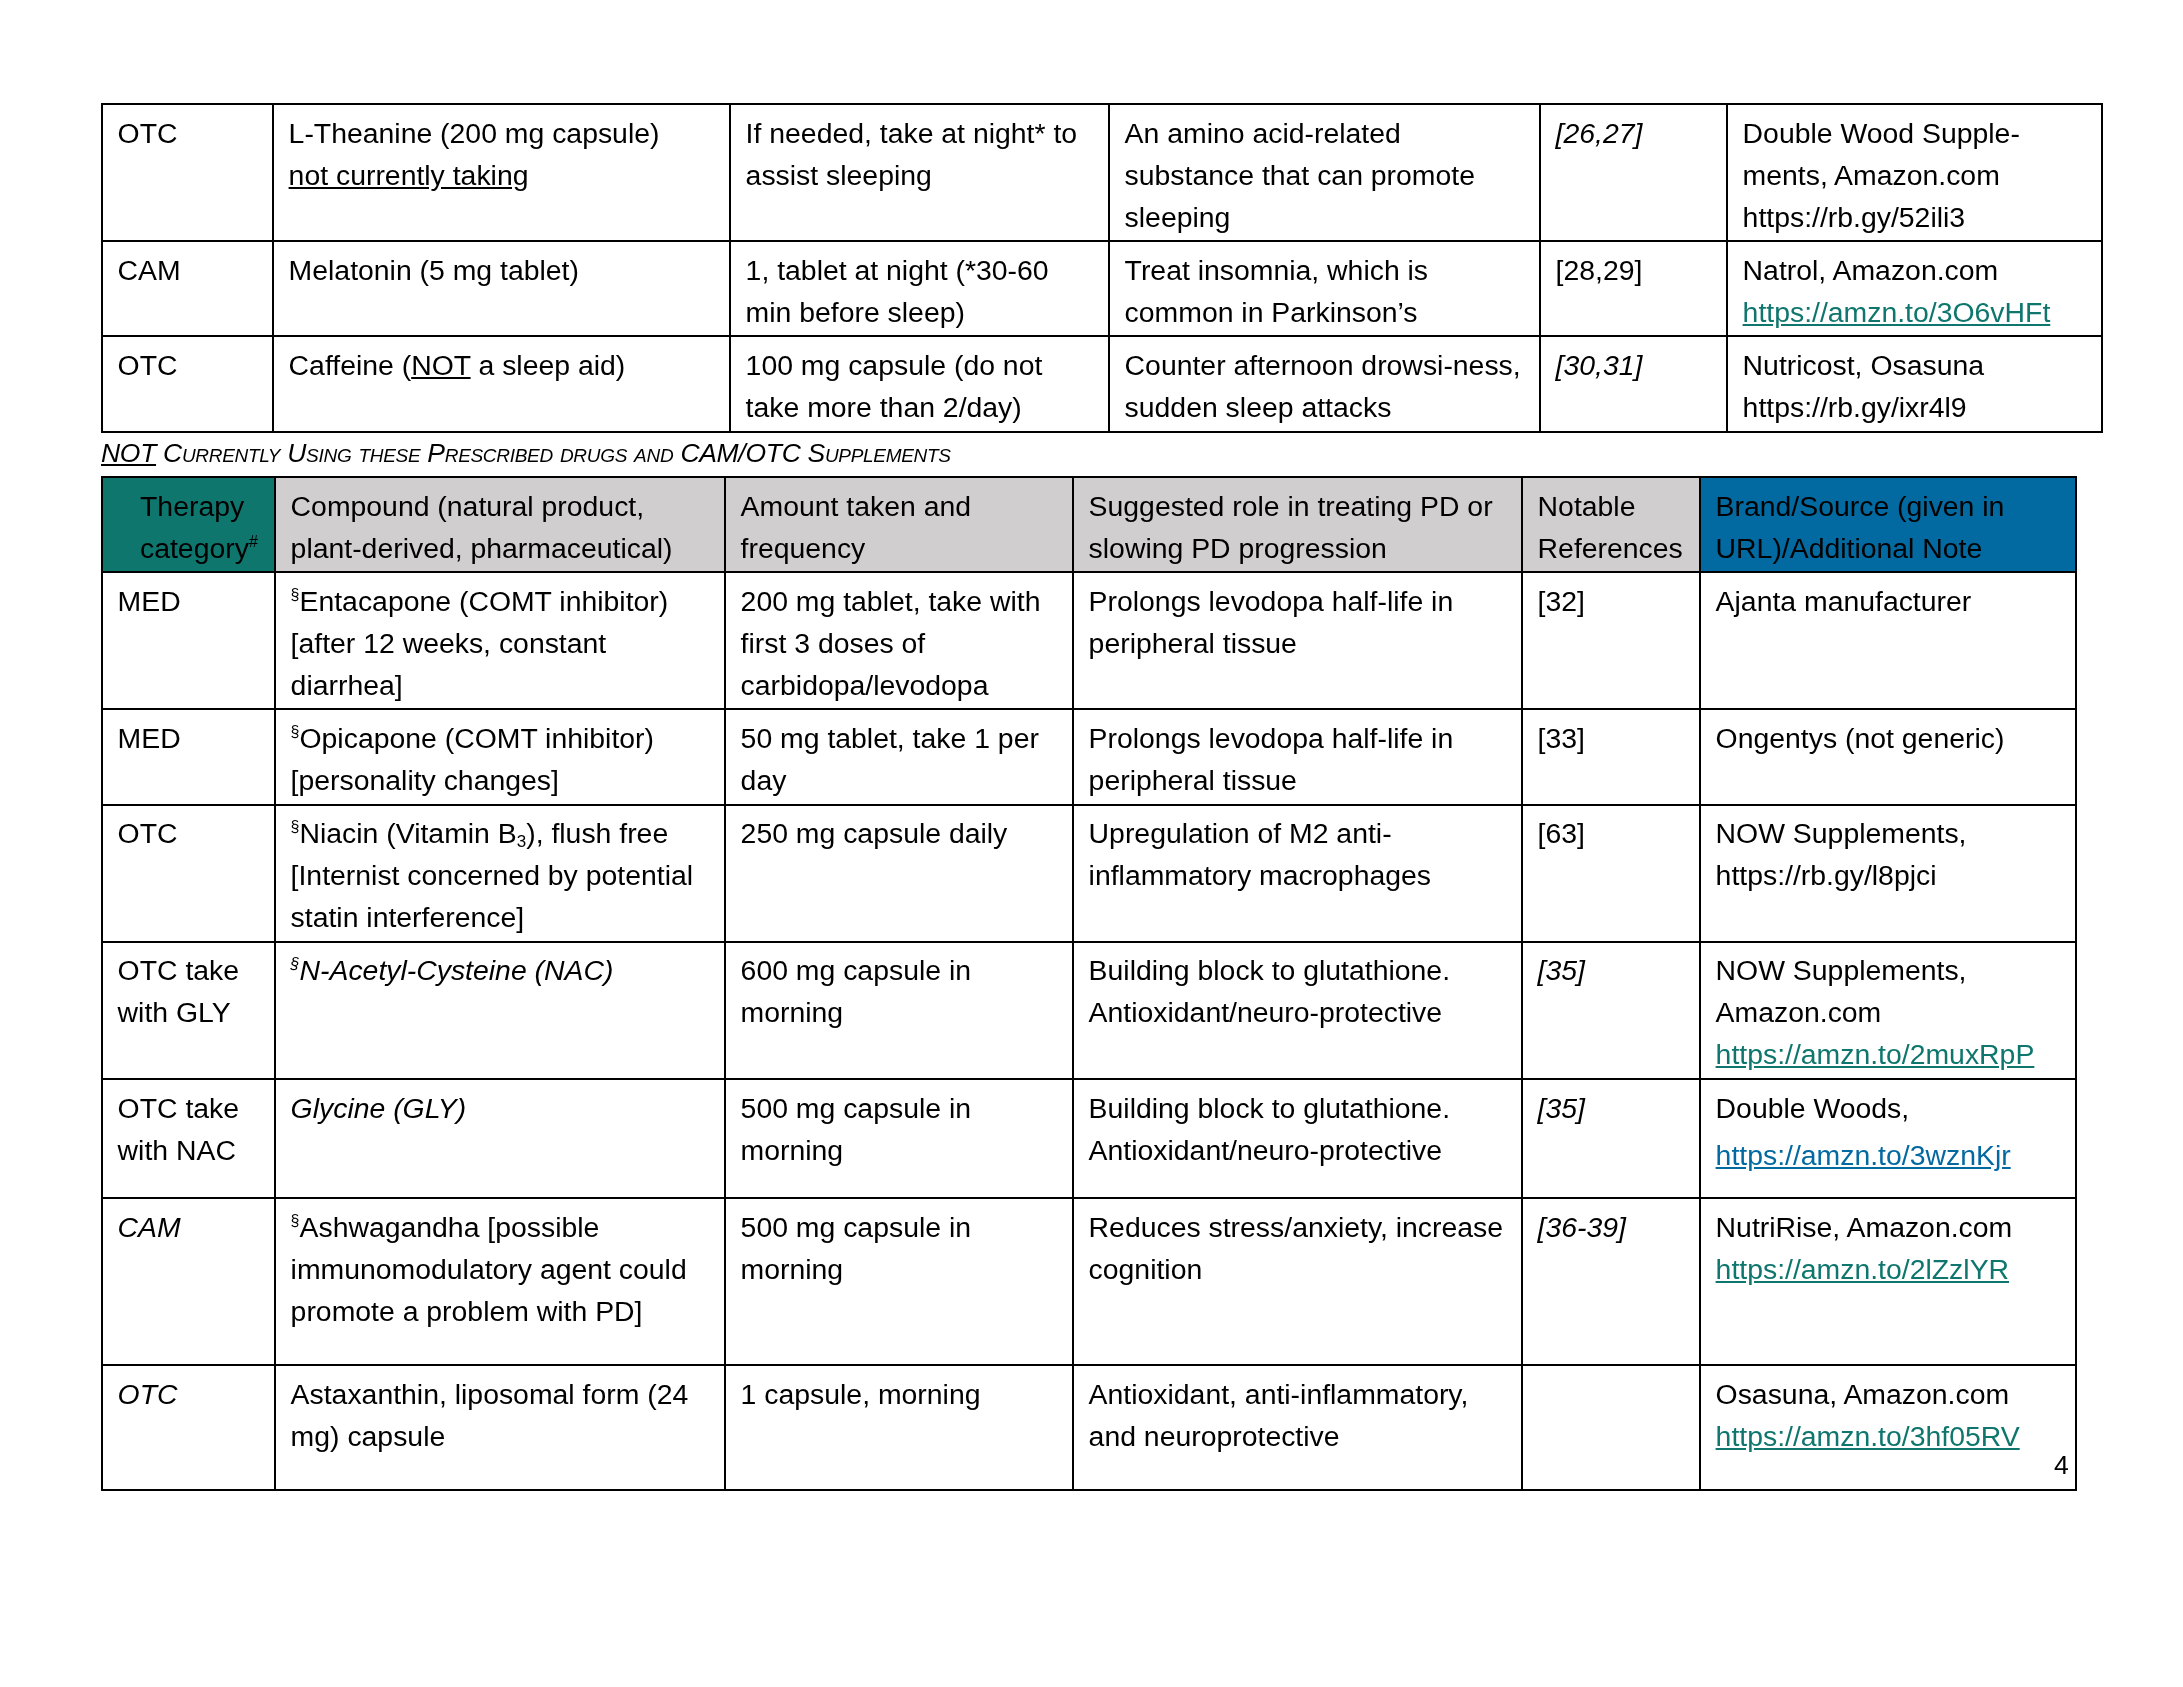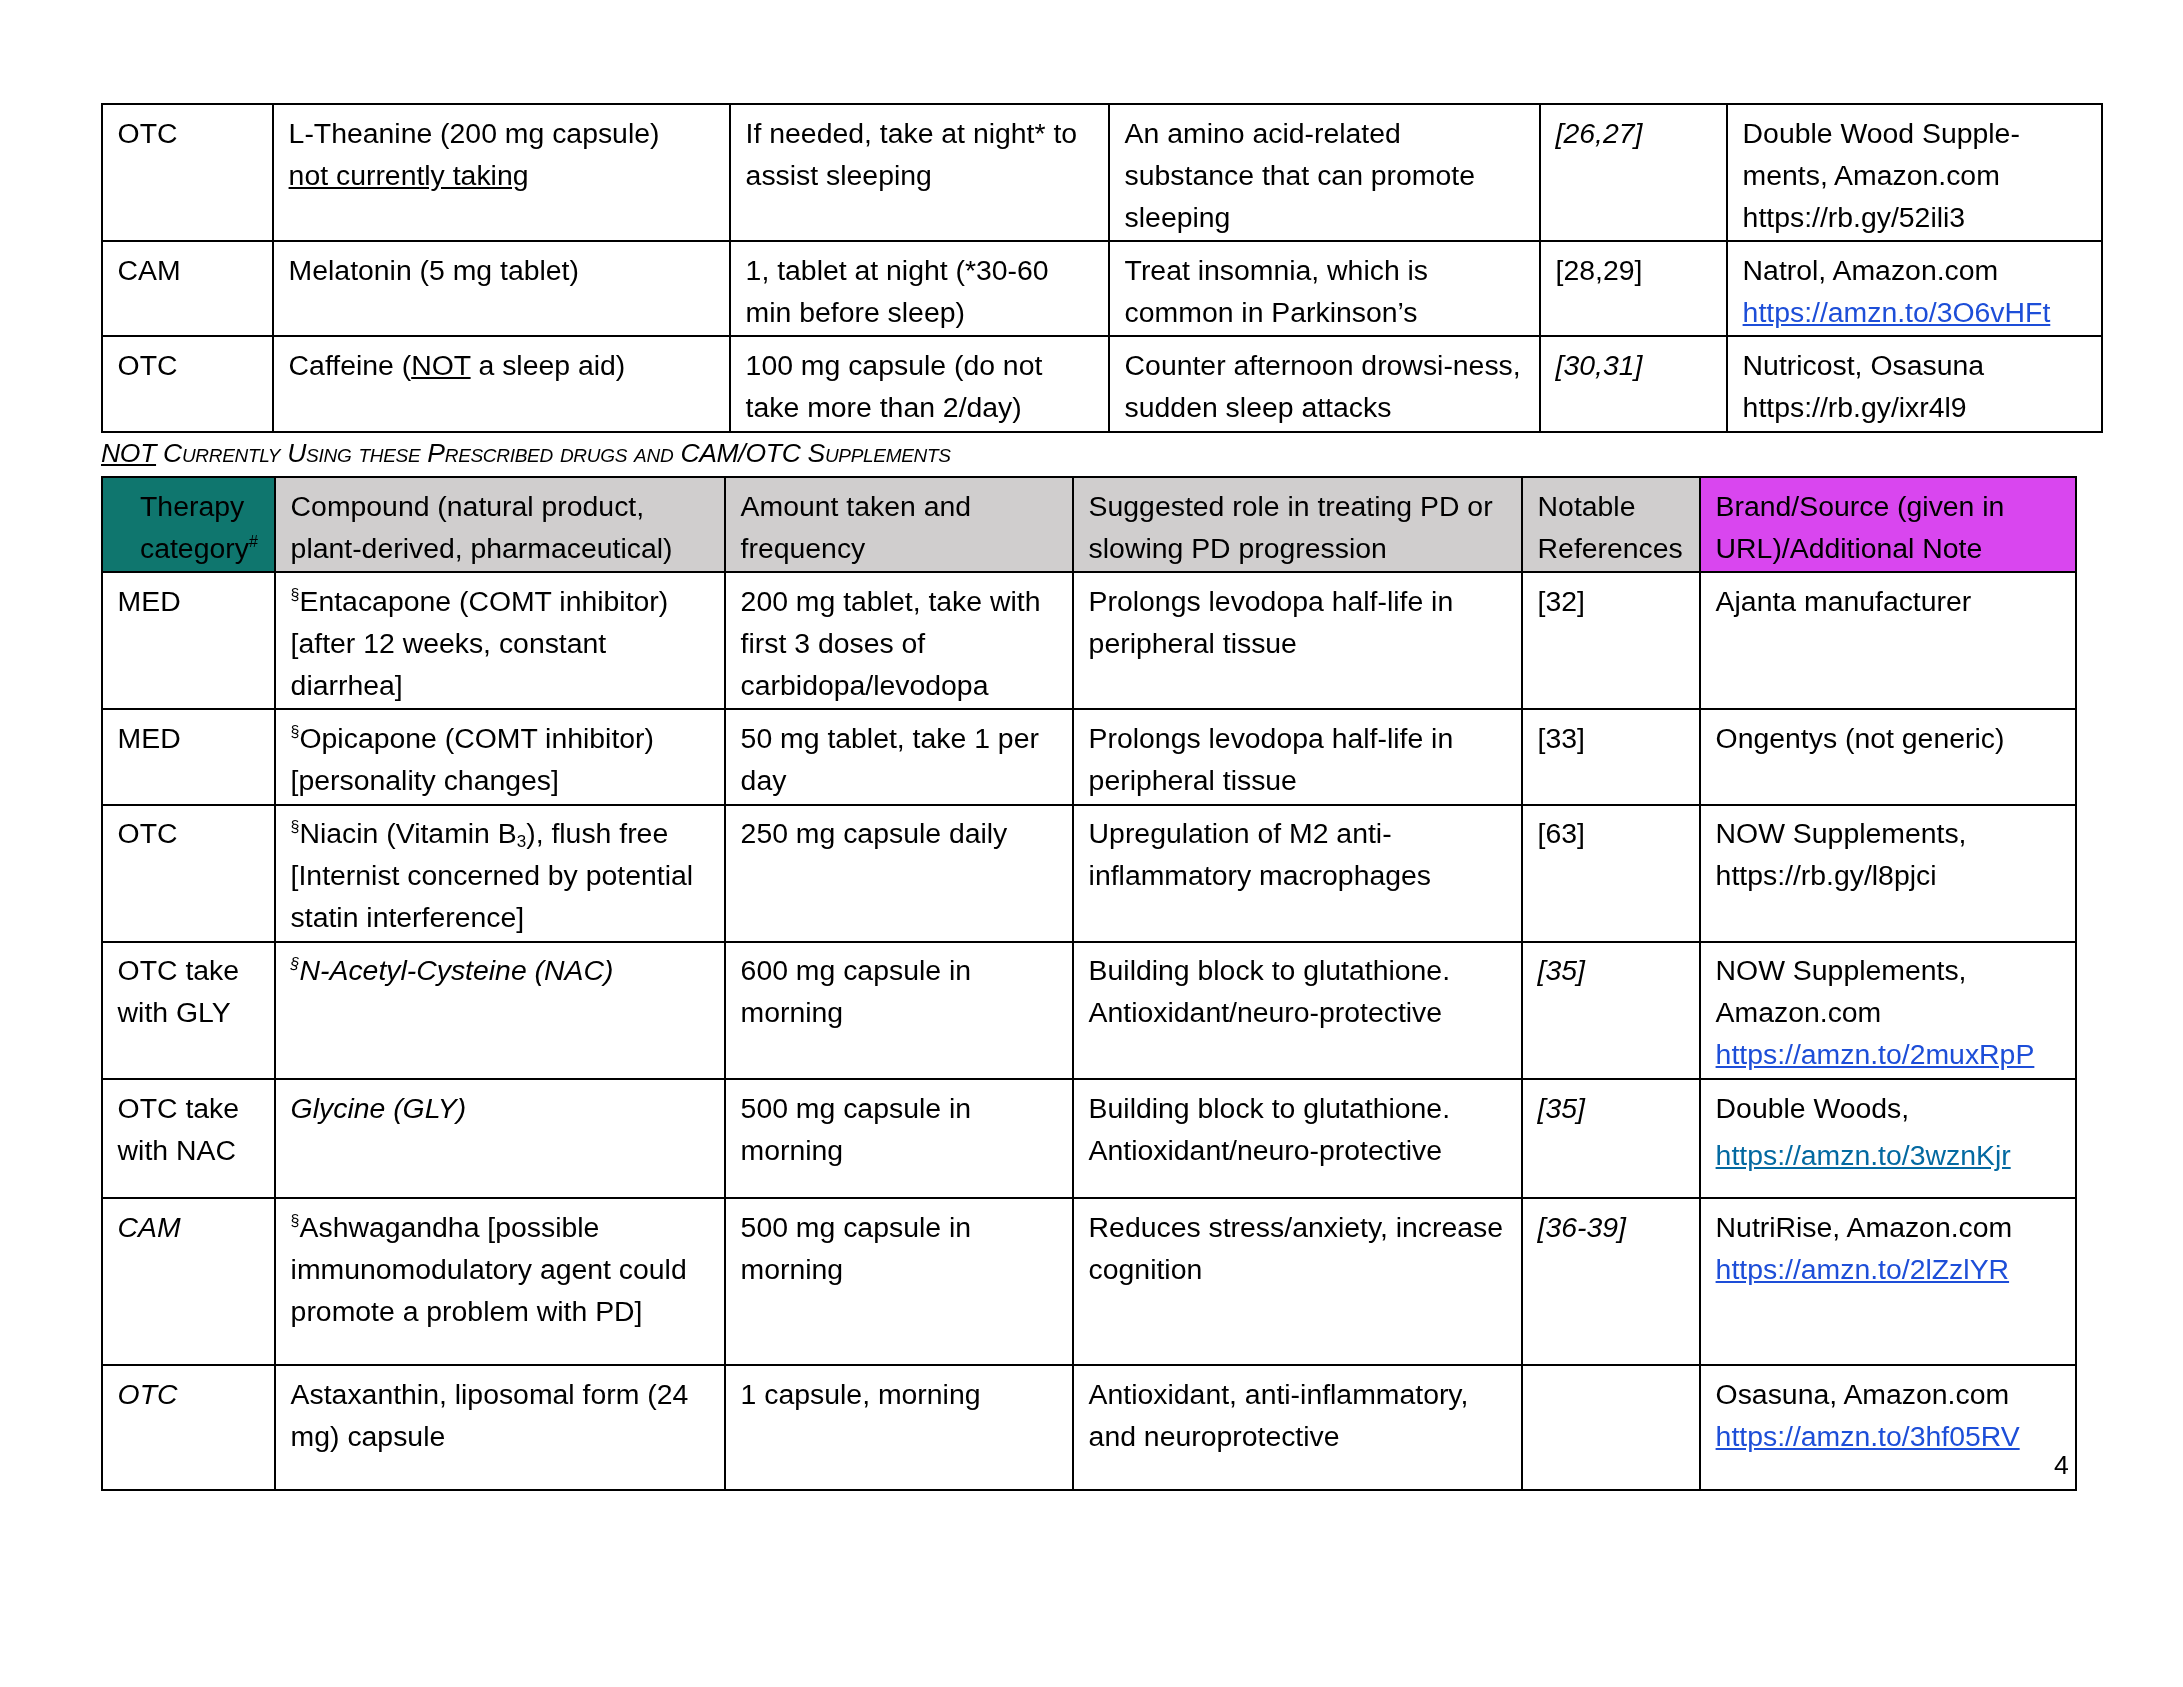--- a/index.html
+++ b/index.html
@@ -5,21 +5,21 @@
   html, body { margin: 0; padding: 0; background: #ffffff; }
   body { width: 2183px; height: 1687px; position: relative; overflow: hidden;
          font-family: "Liberation Sans", "DejaVu Sans", sans-serif; color: #000; }
   table { position: absolute; border-collapse: collapse; table-layout: fixed; }
   td, th { border: 2px solid #000; vertical-align: top; padding: 6.6px 8px 2.6px 14.6px;
            font-size: 28.4px; line-height: 42px; font-weight: normal; text-align: left;
            overflow: hidden; }
   th { background: #d0cece; }
   .it { font-style: italic; }
   .ul { text-decoration: underline; }
-  .link { text-decoration: underline; color: #1d4ed8; }
+  .link { text-decoration: underline; color: #0f766e; }
   .link.blue { color: #4472c4; }
   sub.low { font-size: 17px; line-height: 0; vertical-align: -4px; }
   #t1 { left: 101px; top: 103px; width: 2000px; }
   #t2 { left: 101px; top: 476px; width: 1974px; }
   #t1 col.c1 { width: 171px; } #t1 col.c2 { width: 457px; } #t1 col.c3 { width: 379px; }
   #t1 col.c4 { width: 431px; } #t1 col.c5 { width: 187px; } #t1 col.c6 { width: 375px; }
   #t2 col.c1 { width: 173px; } #t2 col.c2 { width: 450px; } #t2 col.c3 { width: 348px; }
   #t2 col.c4 { width: 449px; } #t2 col.c5 { width: 178px; } #t2 col.c6 { width: 376px; }
   #t1 tr.r0 { height: 124px; } #t1 tr.r1 { height: 84px; } #t1 tr.r2 { height: 84px; }
   #t2 tr.h  { height: 81px; }
@@ -95,21 +95,21 @@
       <col class="c5">
       <col class="c6">
     </colgroup>
   <thead>
     <tr class="h">
       <th style="background: #0f766e; padding-left: 37px;"><span>Therapy category</span><span class="sup-mark">#</span></th>
       <th style="background: rgb(208, 206, 206);">Compound (natural product, plant-derived, pharmaceutical)</th>
       <th style="background: rgb(208, 206, 206);">Amount taken and frequency</th>
       <th style="background: rgb(208, 206, 206);">Suggested role in treating PD or slowing PD progression</th>
       <th style="background: rgb(208, 206, 206);">Notable References</th>
-      <th style="background: #d946ef; margin-left: 8px;">Brand/Source (given in URL)/Additional Note</th>
+      <th style="background: #0369a1; margin-left: 8px;">Brand/Source (given in URL)/Additional Note</th>
     </tr>
   </thead>
   <tbody>
     <tr class="r0">
       <td>MED</td>
       <td><span class="sup-mark">§</span><span>Entacapone (COMT inhibitor) [after 12 weeks, constant diarrhea]</span></td>
       <td>200 mg tablet, take with first 3 doses of carbidopa/levodopa</td>
       <td>Prolongs levodopa half-life in peripheral tissue</td>
       <td>[32]</td>
       <td>Ajanta manufacturer</td>

